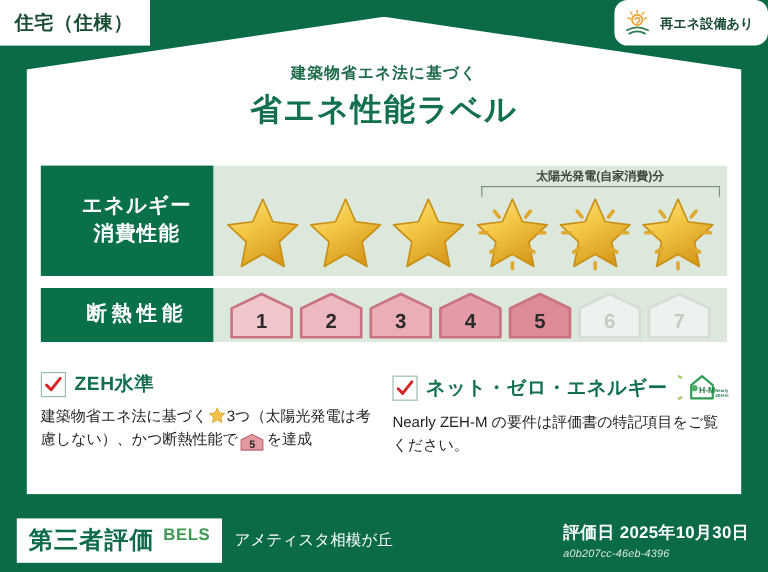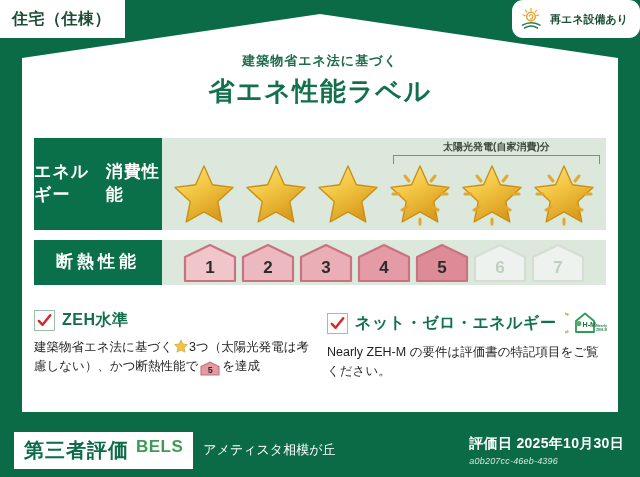--- a/index.html
+++ b/index.html
@@ -55,23 +55,24 @@
   
   .row{
     position:absolute;display:flex;align-items:stretch;
     left:34px;right:34px;
   }
   .row-energy{top:138px;height:92px;}
   .row-insul{top:240px;height:45px;}
 
   .row-label{
     background:#0a7049;color:#ffffff;
-    display:flex;align-items:center;justify-content:center;
+    display:flex;flex-direction:column;align-items:center;justify-content:center;
     font-weight:bold;flex:0 0 128px;
     line-height:1.35;
+    padding-left:16px;
   }
   .row-energy .row-label{font-size:17px;letter-spacing:1px;}
   .row-insul .row-label{font-size:17px;letter-spacing:4px;}
 
   .row-body{
     flex:1 1 auto;background:#dce8dc;position:relative;
   }
 
   
   .stars{
@@ -151,21 +152,21 @@
   
   .footer{
     position:absolute;left:0;right:0;bottom:0;height:54px;
     display:flex;align-items:center;
   }
   .bels-box{
     background:#ffffff;margin-left:14px;padding:5px 10px;
     display:flex;align-items:flex-start;gap:7px;
   }
   .bels-jp{font-size:20px;font-weight:bold;color:#0d6b48;letter-spacing:1px;}
-  .bels-en{font-size:17px;font-weight:bold;color:#3f9b54;letter-spacing:.5px;}
+  .bels-en{font-size:14px;font-weight:bold;color:#3f9b54;letter-spacing:.5px;}
   .bldg-name{
     color:#ffffff;font-size:13px;margin-left:10px;white-space:nowrap;
   }
   .foot-right{
     margin-left:auto;margin-right:16px;color:#ffffff;
   }
   .eval-date{font-size:14px;font-weight:bold;letter-spacing:.3px;}
   .eval-id{font-size:9px;margin-top:3px;color:#d8e8de;letter-spacing:.2px;font-style:italic;}
 </style>
 </head>

